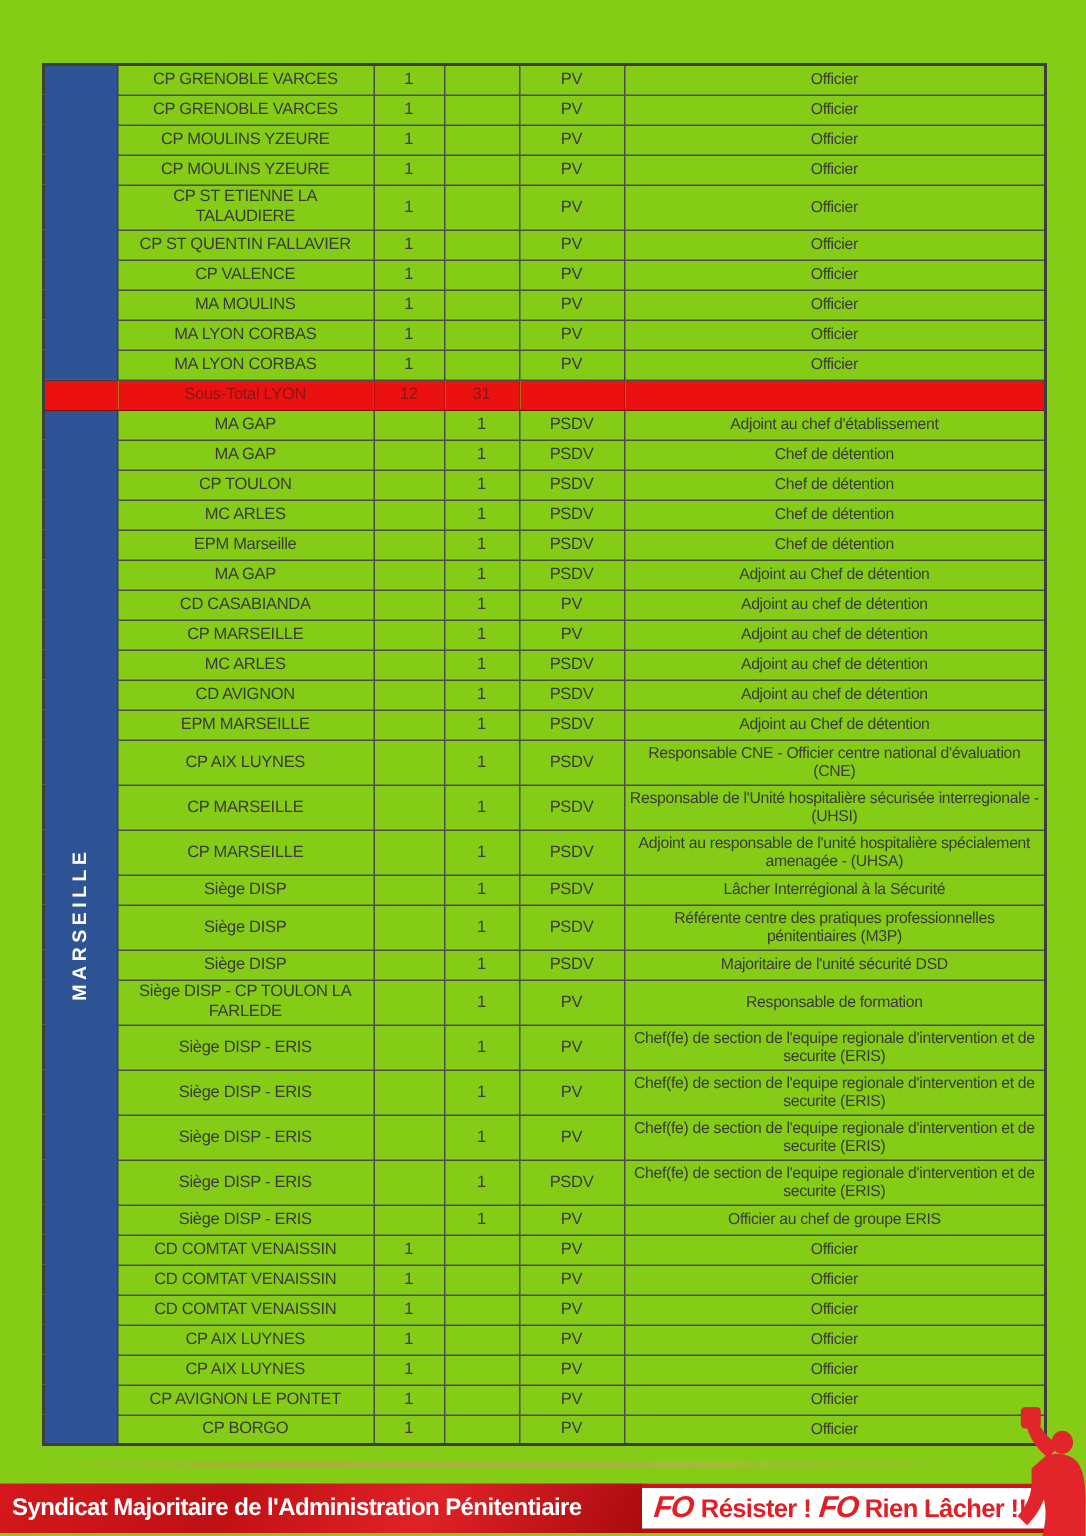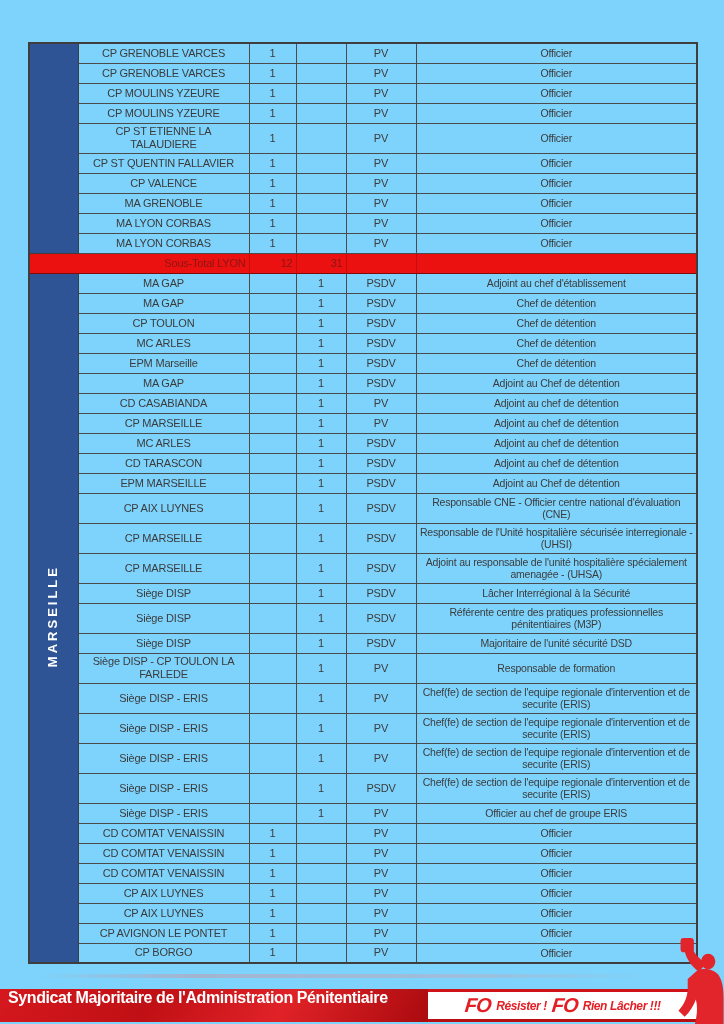--- a/index.html
+++ b/index.html
@@ -1,21 +1,21 @@
 <!DOCTYPE html>
 <html><head>
 <meta charset="utf-8">
 <style>
   * { box-sizing: border-box; }
   html, body { margin: 0; padding: 0; background: #ffffff; }
   .page {
     position: relative;
     width: 724px; height: 1024px;
     margin: 0 auto;
-    background: #7dd3fc;
+    background: #84cc16;
     overflow: hidden;
     font-family: "Liberation Sans", "DejaVu Sans", sans-serif;
     color: #3b3b3b;
   }
 
   
   .table-wrap { position: absolute; left: 28px; top: 42px; width: 668px; }
   table.staffing {
     border-collapse: collapse;
     table-layout: fixed;
@@ -52,58 +52,57 @@
     letter-spacing: 3px;
   }
   tr.subtotal-row { height: 20px; }
   tr.subtotal-row td {
     background: #EC1111;
     color: #8B1512;
     border-color: #c50d0d;
     border-top-color: #7e0a0a;
     border-bottom-color: #7e0a0a;
     font-size: 11px;
-    text-align: right;
   }
   tr.subtotal-row td.sub-region { border-right-color: #EC1111; }
 
   
   .smear {
     position: absolute; top: 974px; left: 36px; width: 620px; height: 4px;
     background: linear-gradient(90deg, rgba(238,130,130,0) 0%, rgba(238,120,120,0.35) 25%,
                 rgba(242,140,140,0.28) 70%, rgba(238,130,130,0) 100%);
     border-radius: 2px;
   }
   .footer {
     position: absolute; left: 0; top: 989px; width: 724px; height: 33px;
   }
   .footer-red {
     position: absolute; left: 0; top: 0; width: 432px; height: 100%;
     background: linear-gradient(120deg, #d5181d 0%, #c01015 35%, #e02227 65%, #a90a0e 100%);
-    display: flex; align-items: flex-start;
+    display: flex; align-items: center;
     padding-left: 8px;
   }
   .footer-red .union-title {
     color: #ffffff; font-weight: bold; font-size: 16px; letter-spacing: -0.4px;
     white-space: nowrap;
   }
   .footer-white {
     position: absolute; left: 428px; top: 0; width: 270px; height: 100%;
     background: #ffffff;
     border-top: 3px solid #cf1217;
     border-bottom: 3px solid #b80d11;
     display: flex; align-items: center; justify-content: center; gap: 5px;
     white-space: nowrap;
   }
   .footer-white .fo {
     color: #E31E24; font-weight: 900; font-style: italic; font-size: 20px;
     transform: skewX(-6deg); letter-spacing: -1px;
   }
   .footer-white .slogan-text {
-    color: #E31E24; font-weight: bold; font-style: italic; font-size: 12px;
+    color: #E31E24; font-weight: bold; font-size: 17px;
     letter-spacing: -0.4px;
   }
   .fist {
     position: absolute; right: -2px; bottom: 0; width: 52px; height: 86px; z-index: 5;
   }
 </style>
 </head>
 <body>
 
 <div class="page">
@@ -164,21 +163,21 @@
             <td class="c-role">Officier</td>
           </tr>
           <tr>
             <td class="c-etab">CP  VALENCE</td>
             <td class="c-c1">1</td>
             <td class="c-c2"></td>
             <td class="c-type">PV</td>
             <td class="c-role">Officier</td>
           </tr>
           <tr>
-            <td class="c-etab">MA GRENOBLE</td>
+            <td class="c-etab">MA MOULINS</td>
             <td class="c-c1">1</td>
             <td class="c-c2"></td>
             <td class="c-type">PV</td>
             <td class="c-role">Officier</td>
           </tr>
           <tr>
             <td class="c-etab">MA LYON CORBAS</td>
             <td class="c-c1">1</td>
             <td class="c-c2"></td>
             <td class="c-type">PV</td>
@@ -257,21 +256,21 @@
             <td class="c-role">Adjoint au chef de détention</td>
           </tr>
           <tr>
             <td class="c-etab">MC ARLES</td>
             <td class="c-c1"></td>
             <td class="c-c2">1</td>
             <td class="c-type">PSDV</td>
             <td class="c-role">Adjoint au chef de détention</td>
           </tr>
           <tr>
-            <td class="c-etab">CD TARASCON</td>
+            <td class="c-etab">CD AVIGNON</td>
             <td class="c-c1"></td>
             <td class="c-c2">1</td>
             <td class="c-type">PSDV</td>
             <td class="c-role">Adjoint au chef de détention</td>
           </tr>
           <tr>
             <td class="c-etab">EPM MARSEILLE</td>
             <td class="c-c1"></td>
             <td class="c-c2">1</td>
             <td class="c-type">PSDV</td>

